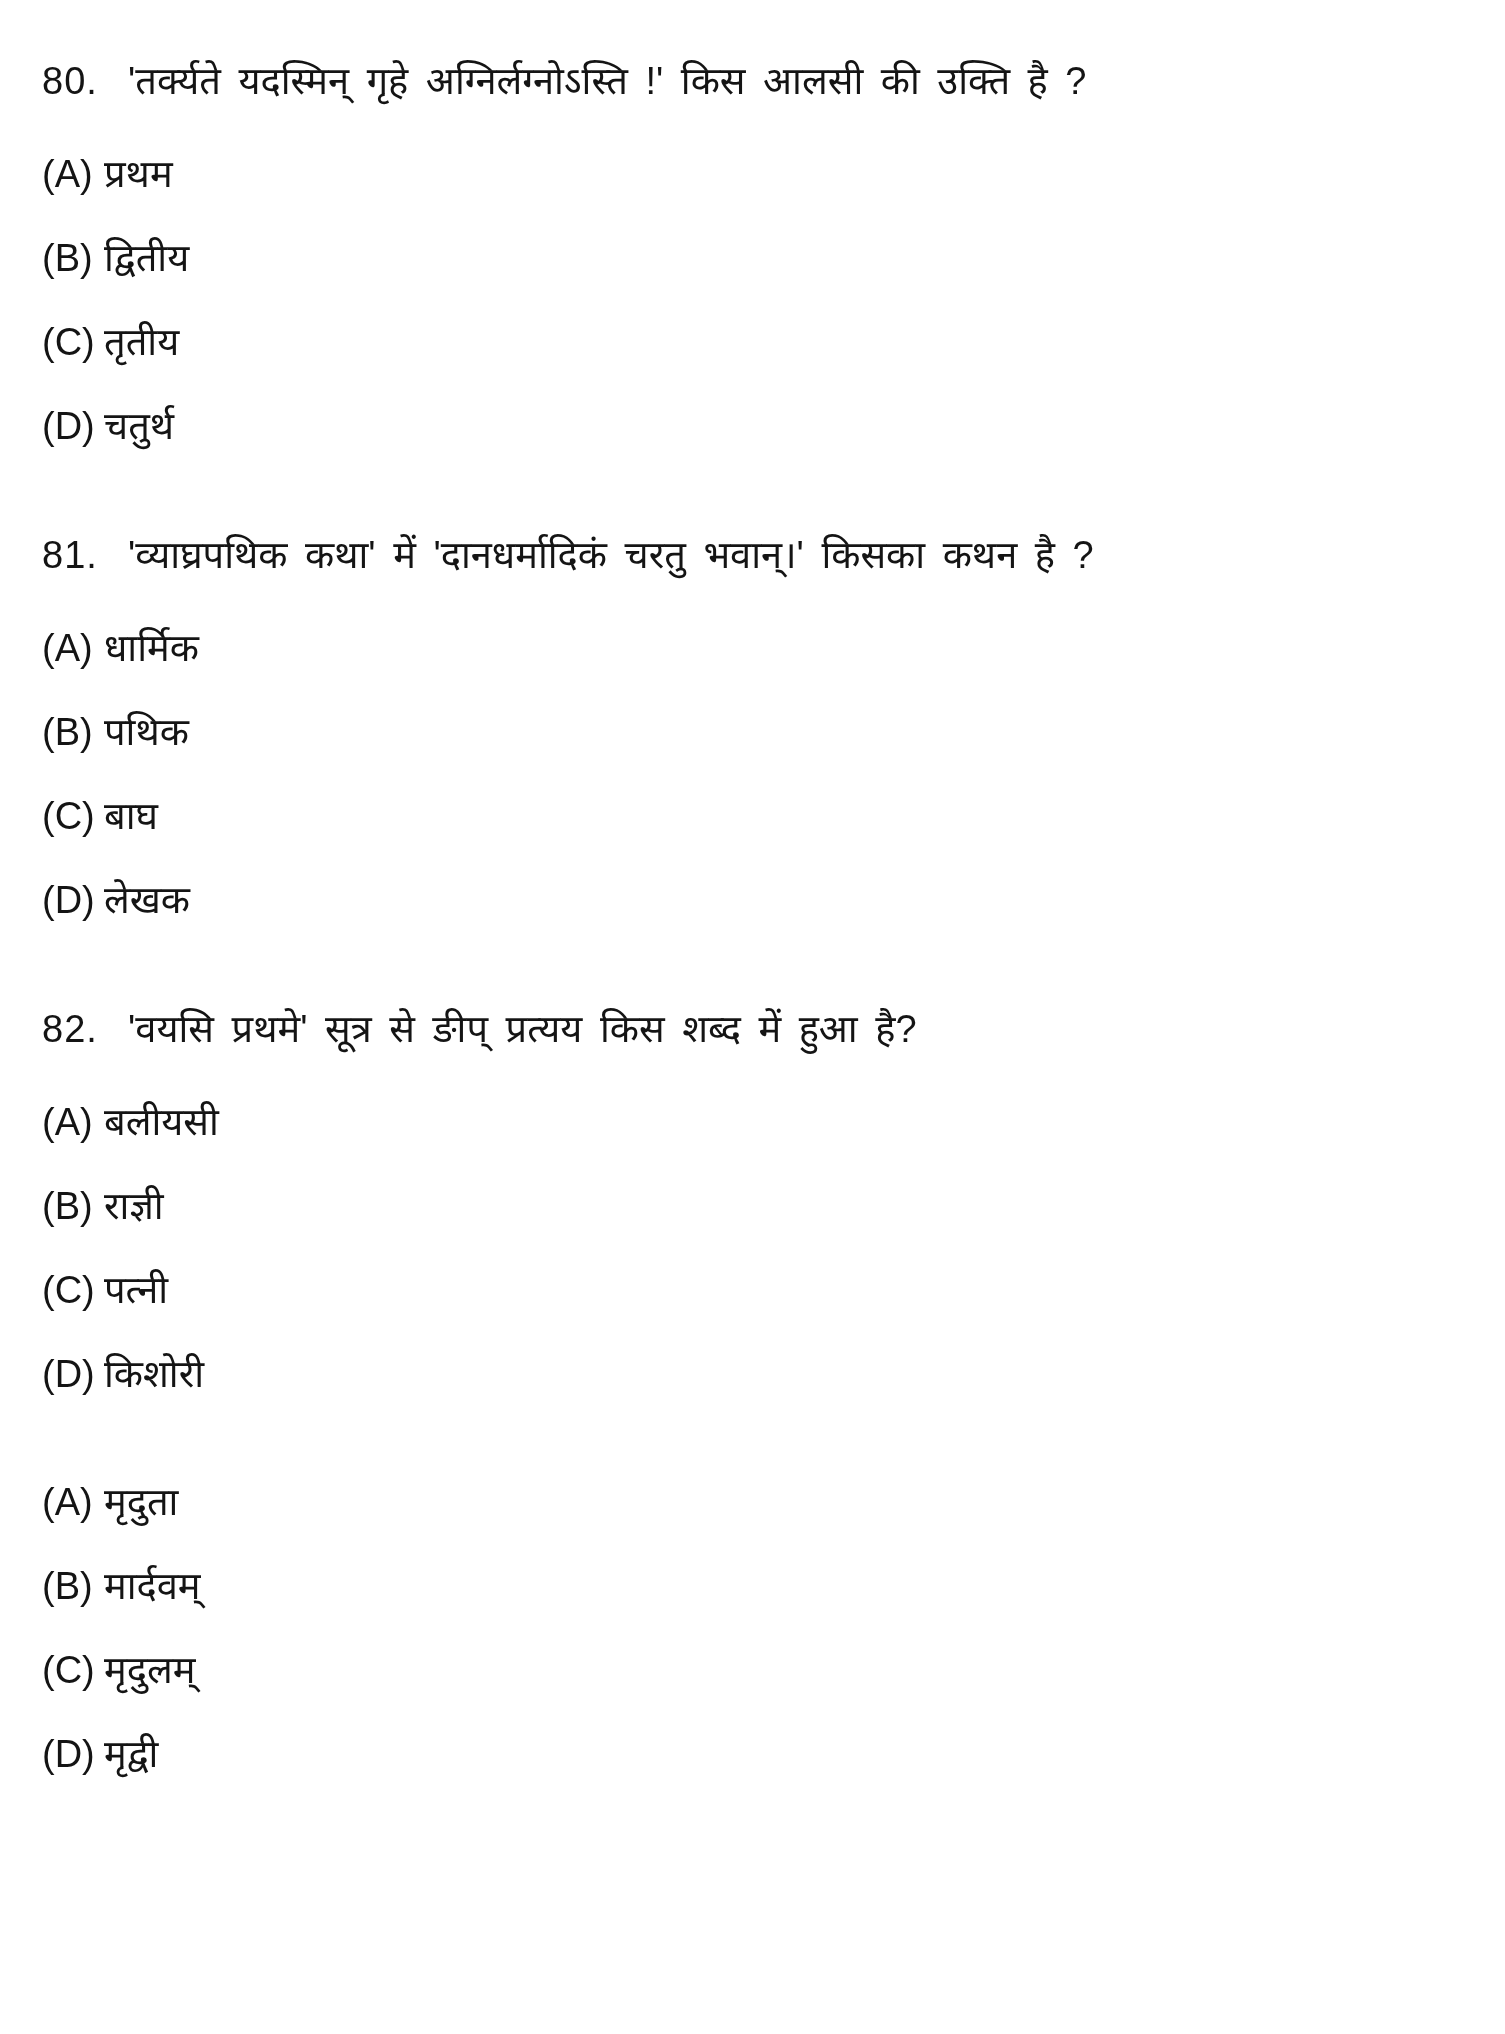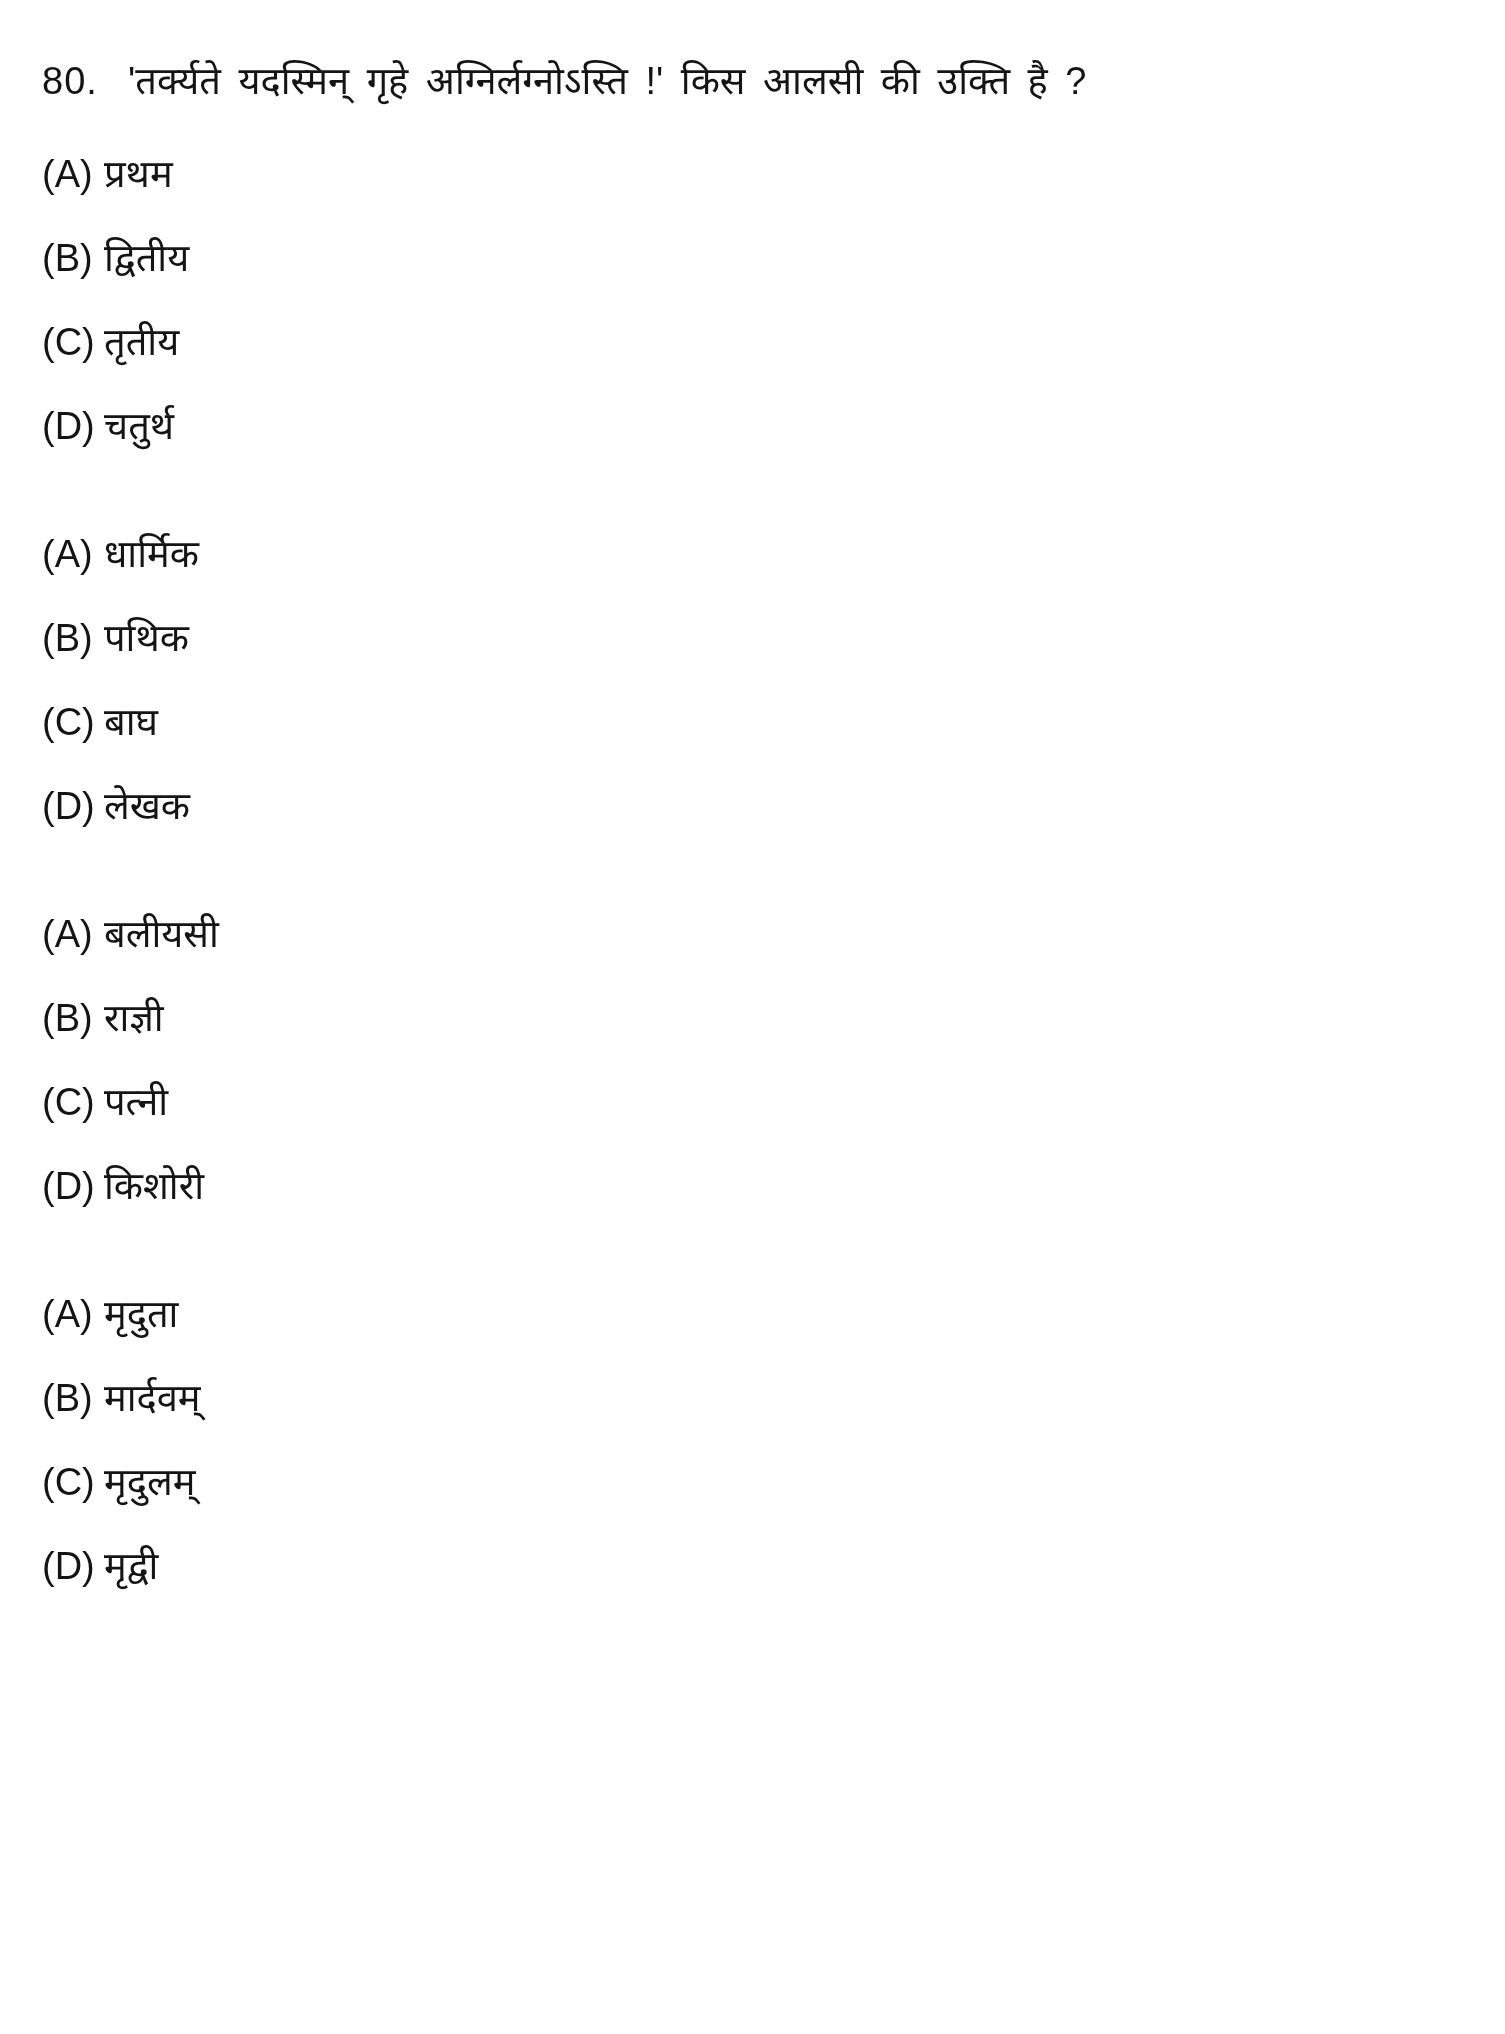--- a/index.html
+++ b/index.html
@@ -72,39 +72,47 @@
       <span class="opt-label">(C)</span>
       <span class="opt-text">तृतीय</span>
     </div>
     <div class="opt-row">
       <span class="opt-label">(D)</span>
       <span class="opt-text">चतुर्थ</span>
     </div>
   </section>
 
   <section class="question-block">
+    <div class="q-line">
+      <span class="q-num">81.</span>
+      <span class="q-text">'व्याघ्रपथिक कथा' में 'दानधर्मादिकं चरतु भवान्।' किसका कथन है ?</span>
+    </div>
     <div class="opt-row">
       <span class="opt-label">(A)</span>
       <span class="opt-text">धार्मिक</span>
     </div>
     <div class="opt-row">
       <span class="opt-label">(B)</span>
       <span class="opt-text">पथिक</span>
     </div>
     <div class="opt-row">
       <span class="opt-label">(C)</span>
       <span class="opt-text">बाघ</span>
     </div>
     <div class="opt-row">
       <span class="opt-label">(D)</span>
       <span class="opt-text">लेखक</span>
     </div>
   </section>
 
   <section class="question-block">
+    <div class="q-line">
+      <span class="q-num">82.</span>
+      <span class="q-text">'वयसि प्रथमे' सूत्र से ङीप् प्रत्यय किस शब्द में हुआ है?</span>
+    </div>
     <div class="opt-row">
       <span class="opt-label">(A)</span>
       <span class="opt-text">बलीयसी</span>
     </div>
     <div class="opt-row">
       <span class="opt-label">(B)</span>
       <span class="opt-text">राज्ञी</span>
     </div>
     <div class="opt-row">
       <span class="opt-label">(C)</span>

